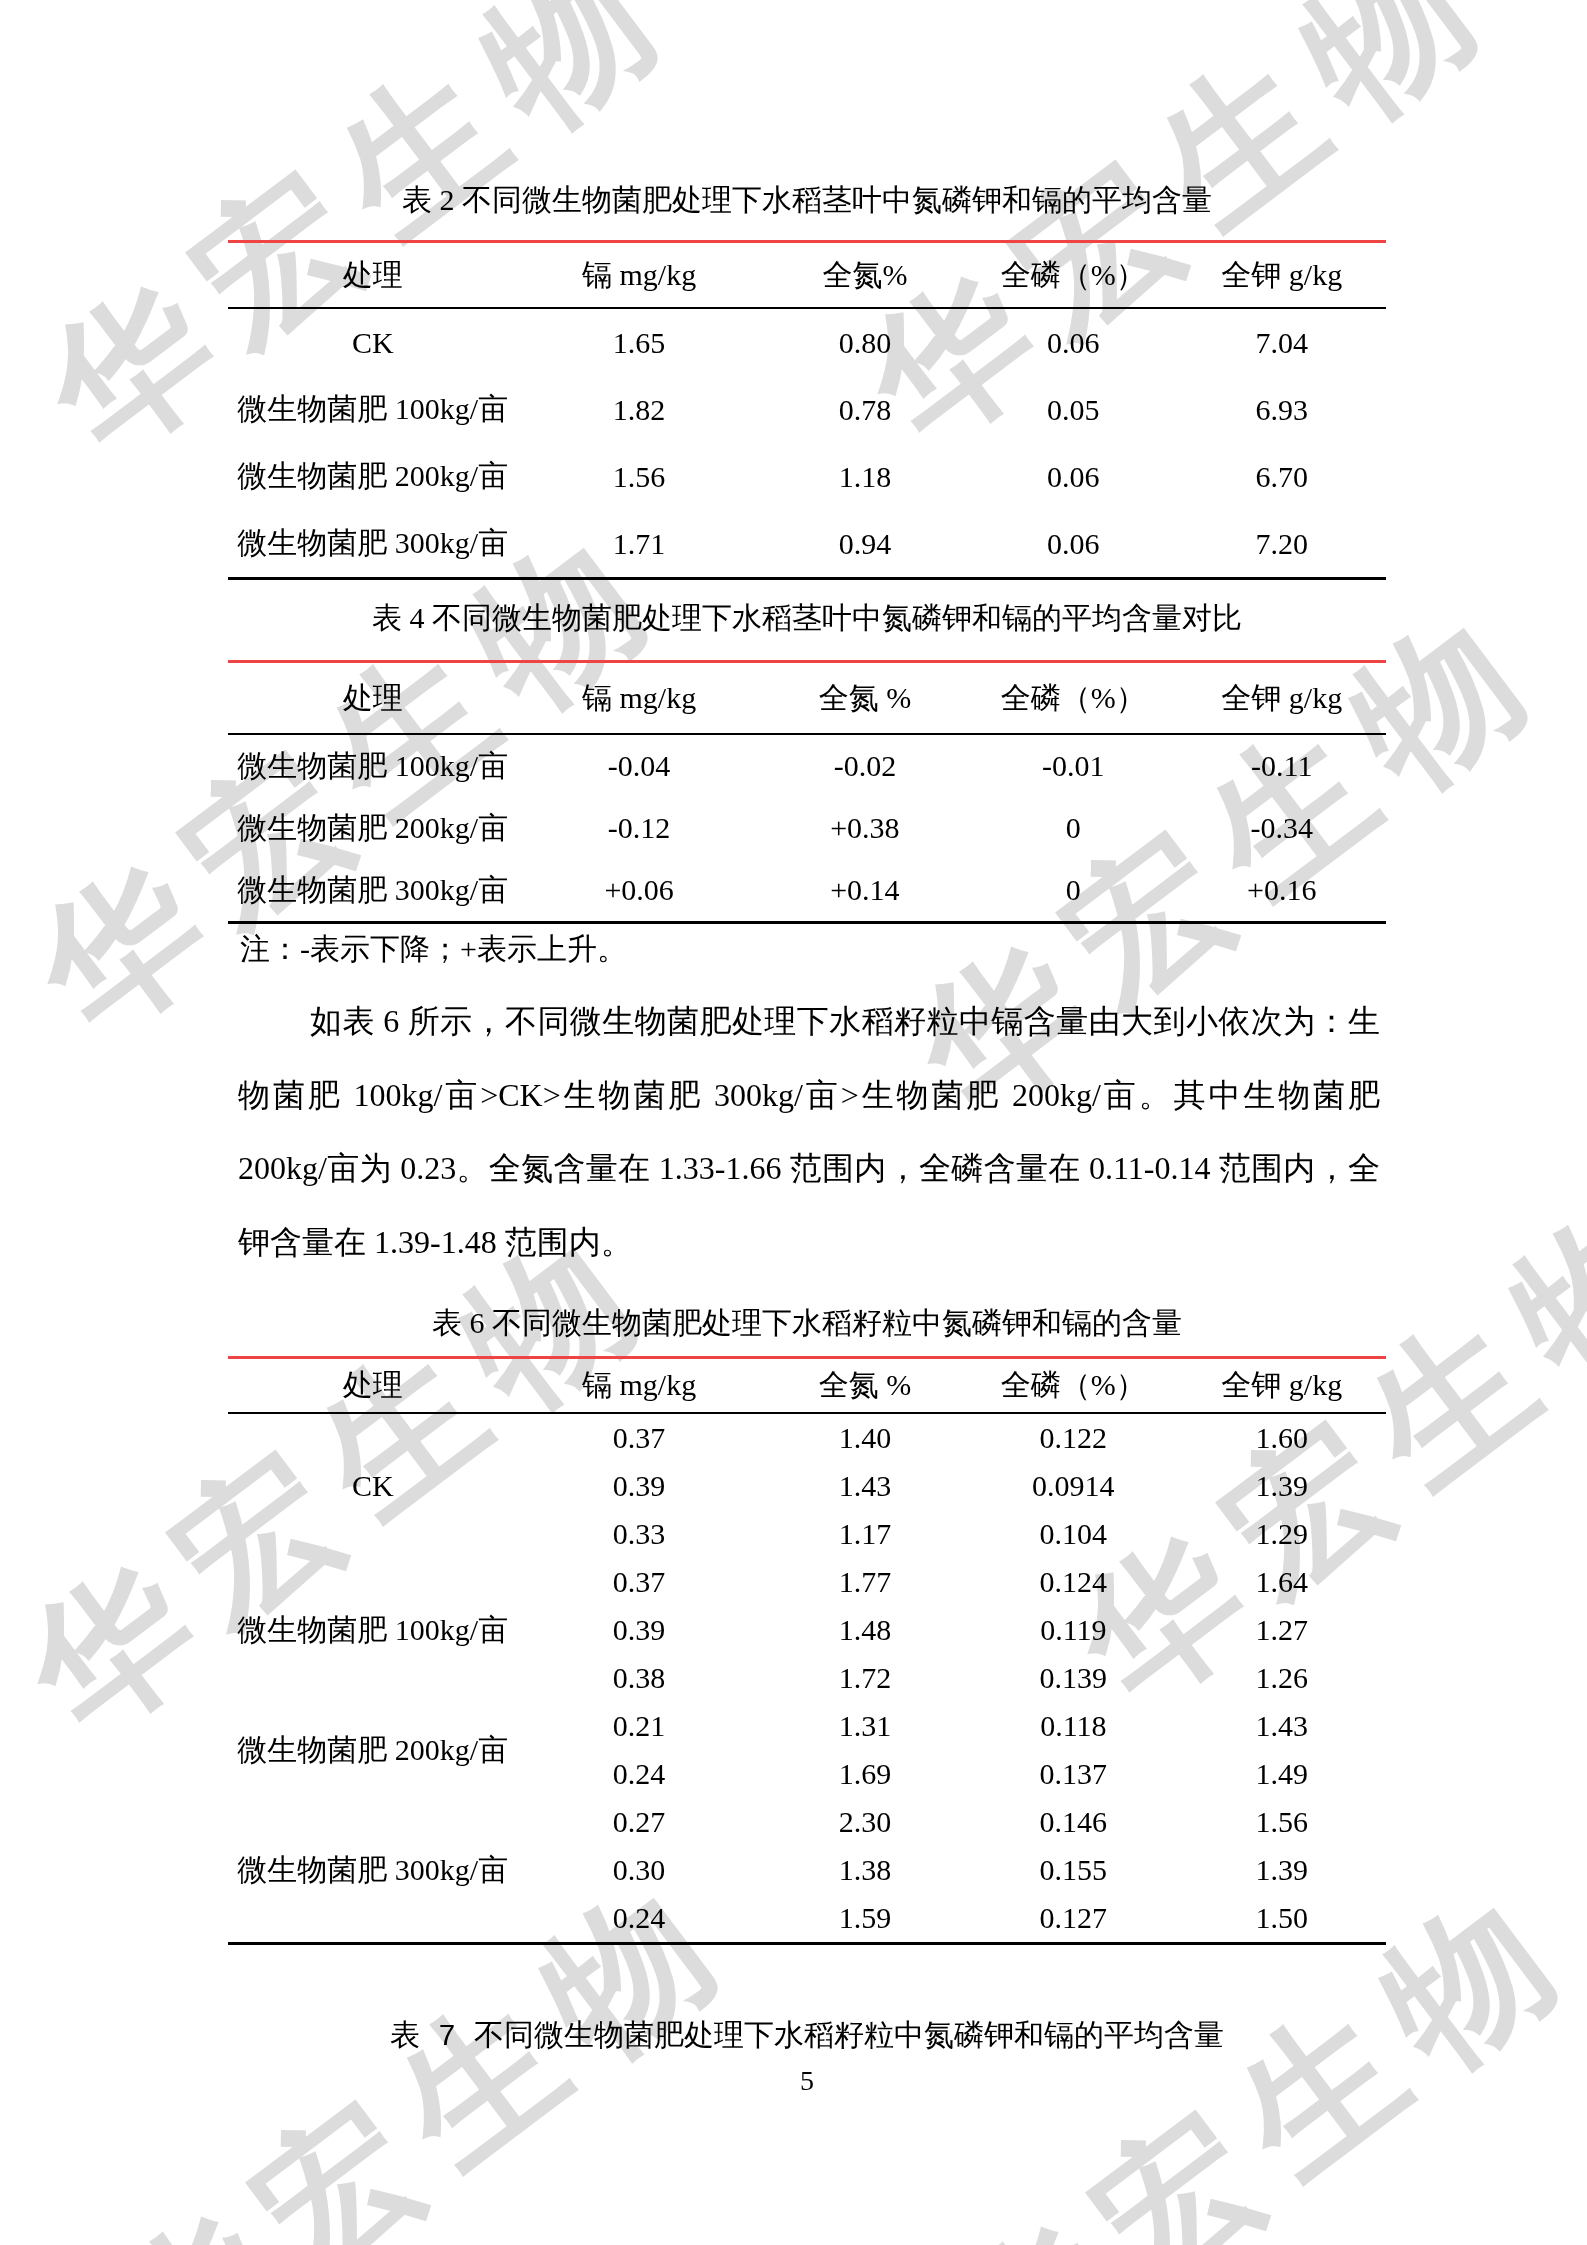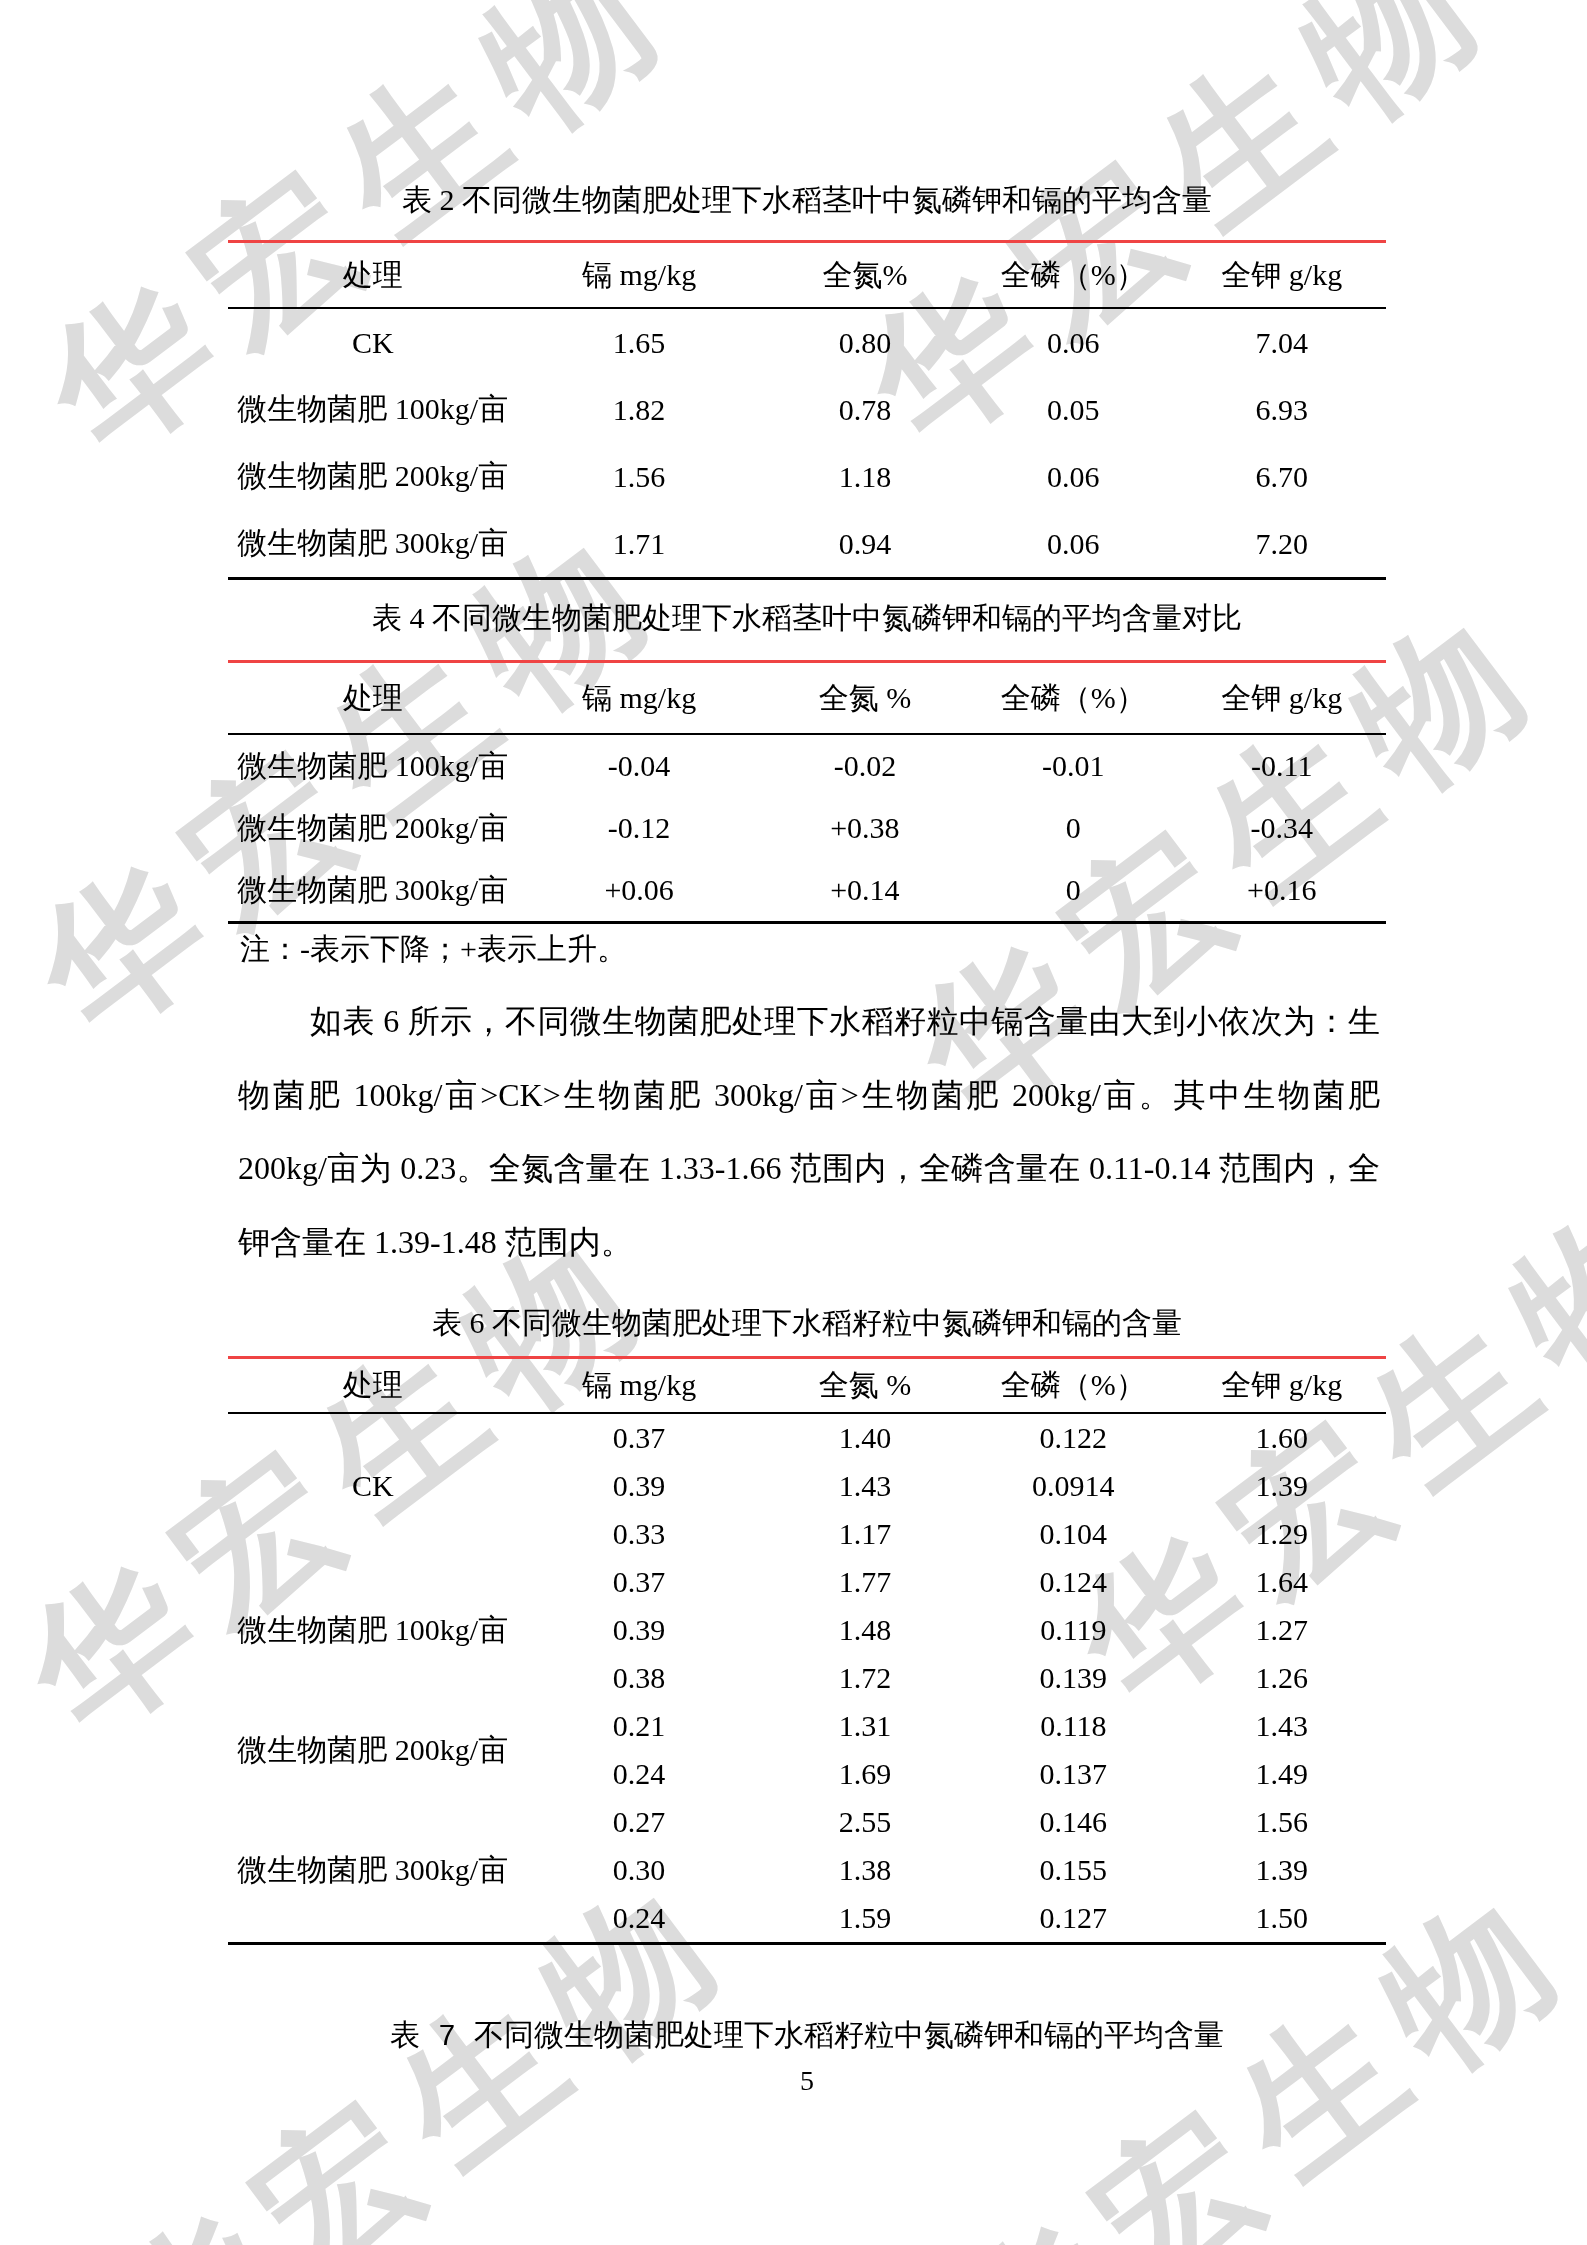--- a/index.html
+++ b/index.html
@@ -253,21 +253,21 @@
           </tr>
           <tr>
             <td>0.24</td>
             <td>1.69</td>
             <td>0.137</td>
             <td>1.49</td>
           </tr>
           <tr>
             <td rowspan="3">微生物菌肥 300kg/亩</td>
             <td>0.27</td>
-            <td>2.55</td>
+            <td>2.30</td>
             <td>0.146</td>
             <td>1.56</td>
           </tr>
           <tr>
             <td>0.30</td>
             <td>1.38</td>
             <td>0.155</td>
             <td>1.39</td>
           </tr>
           <tr>

